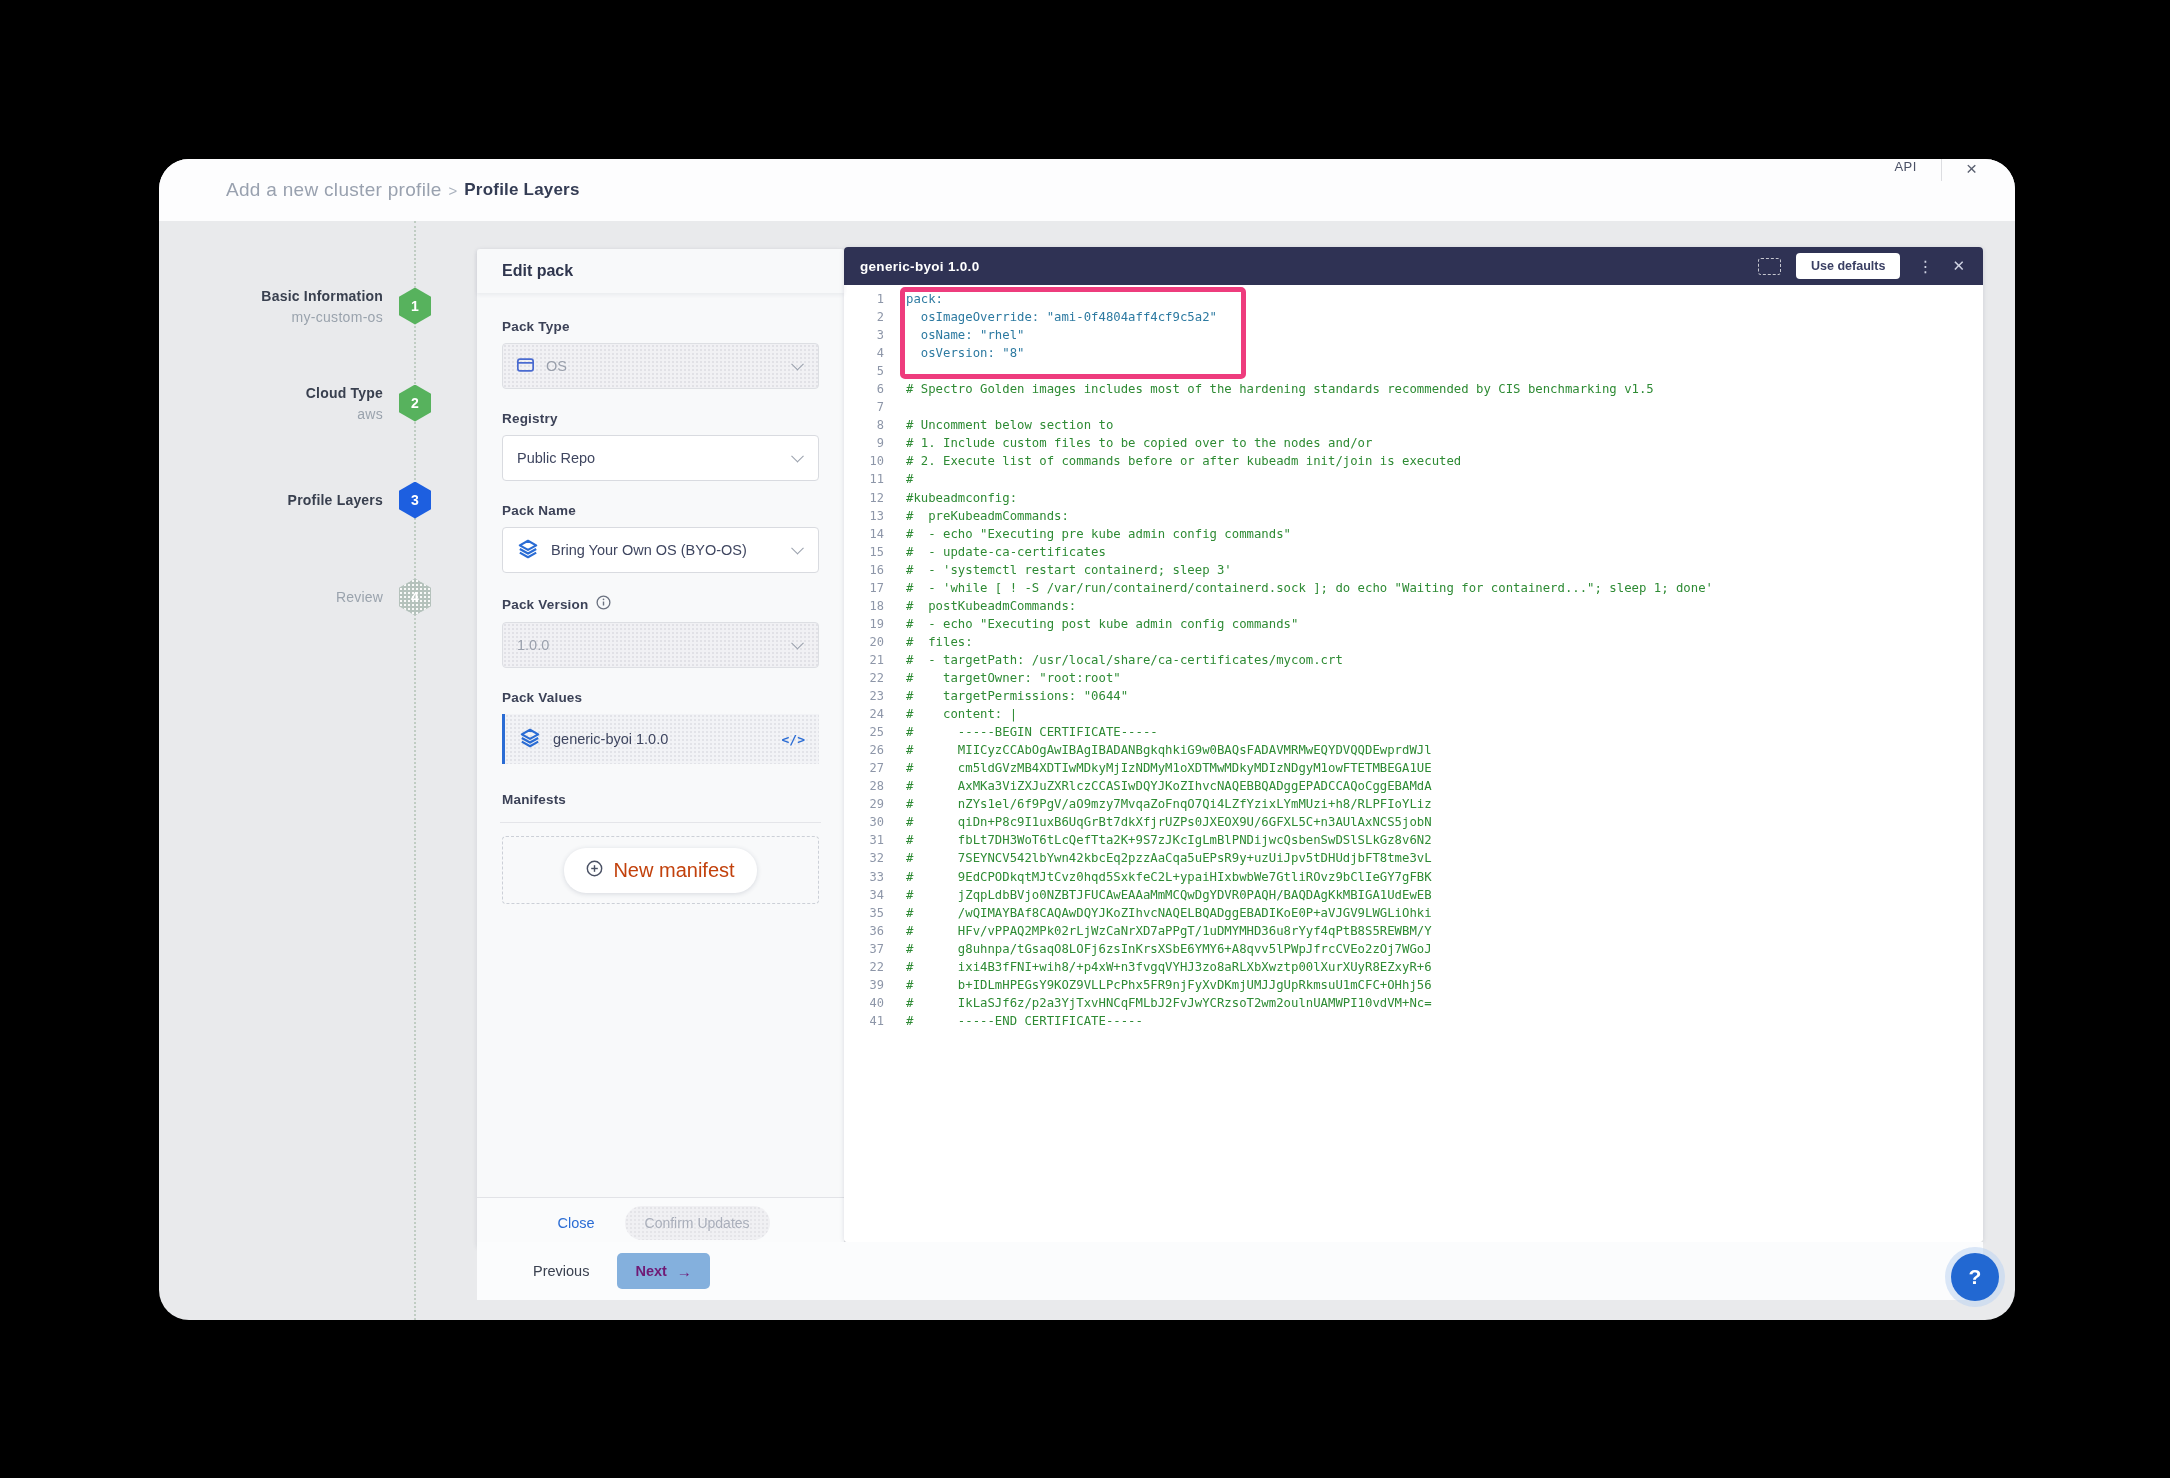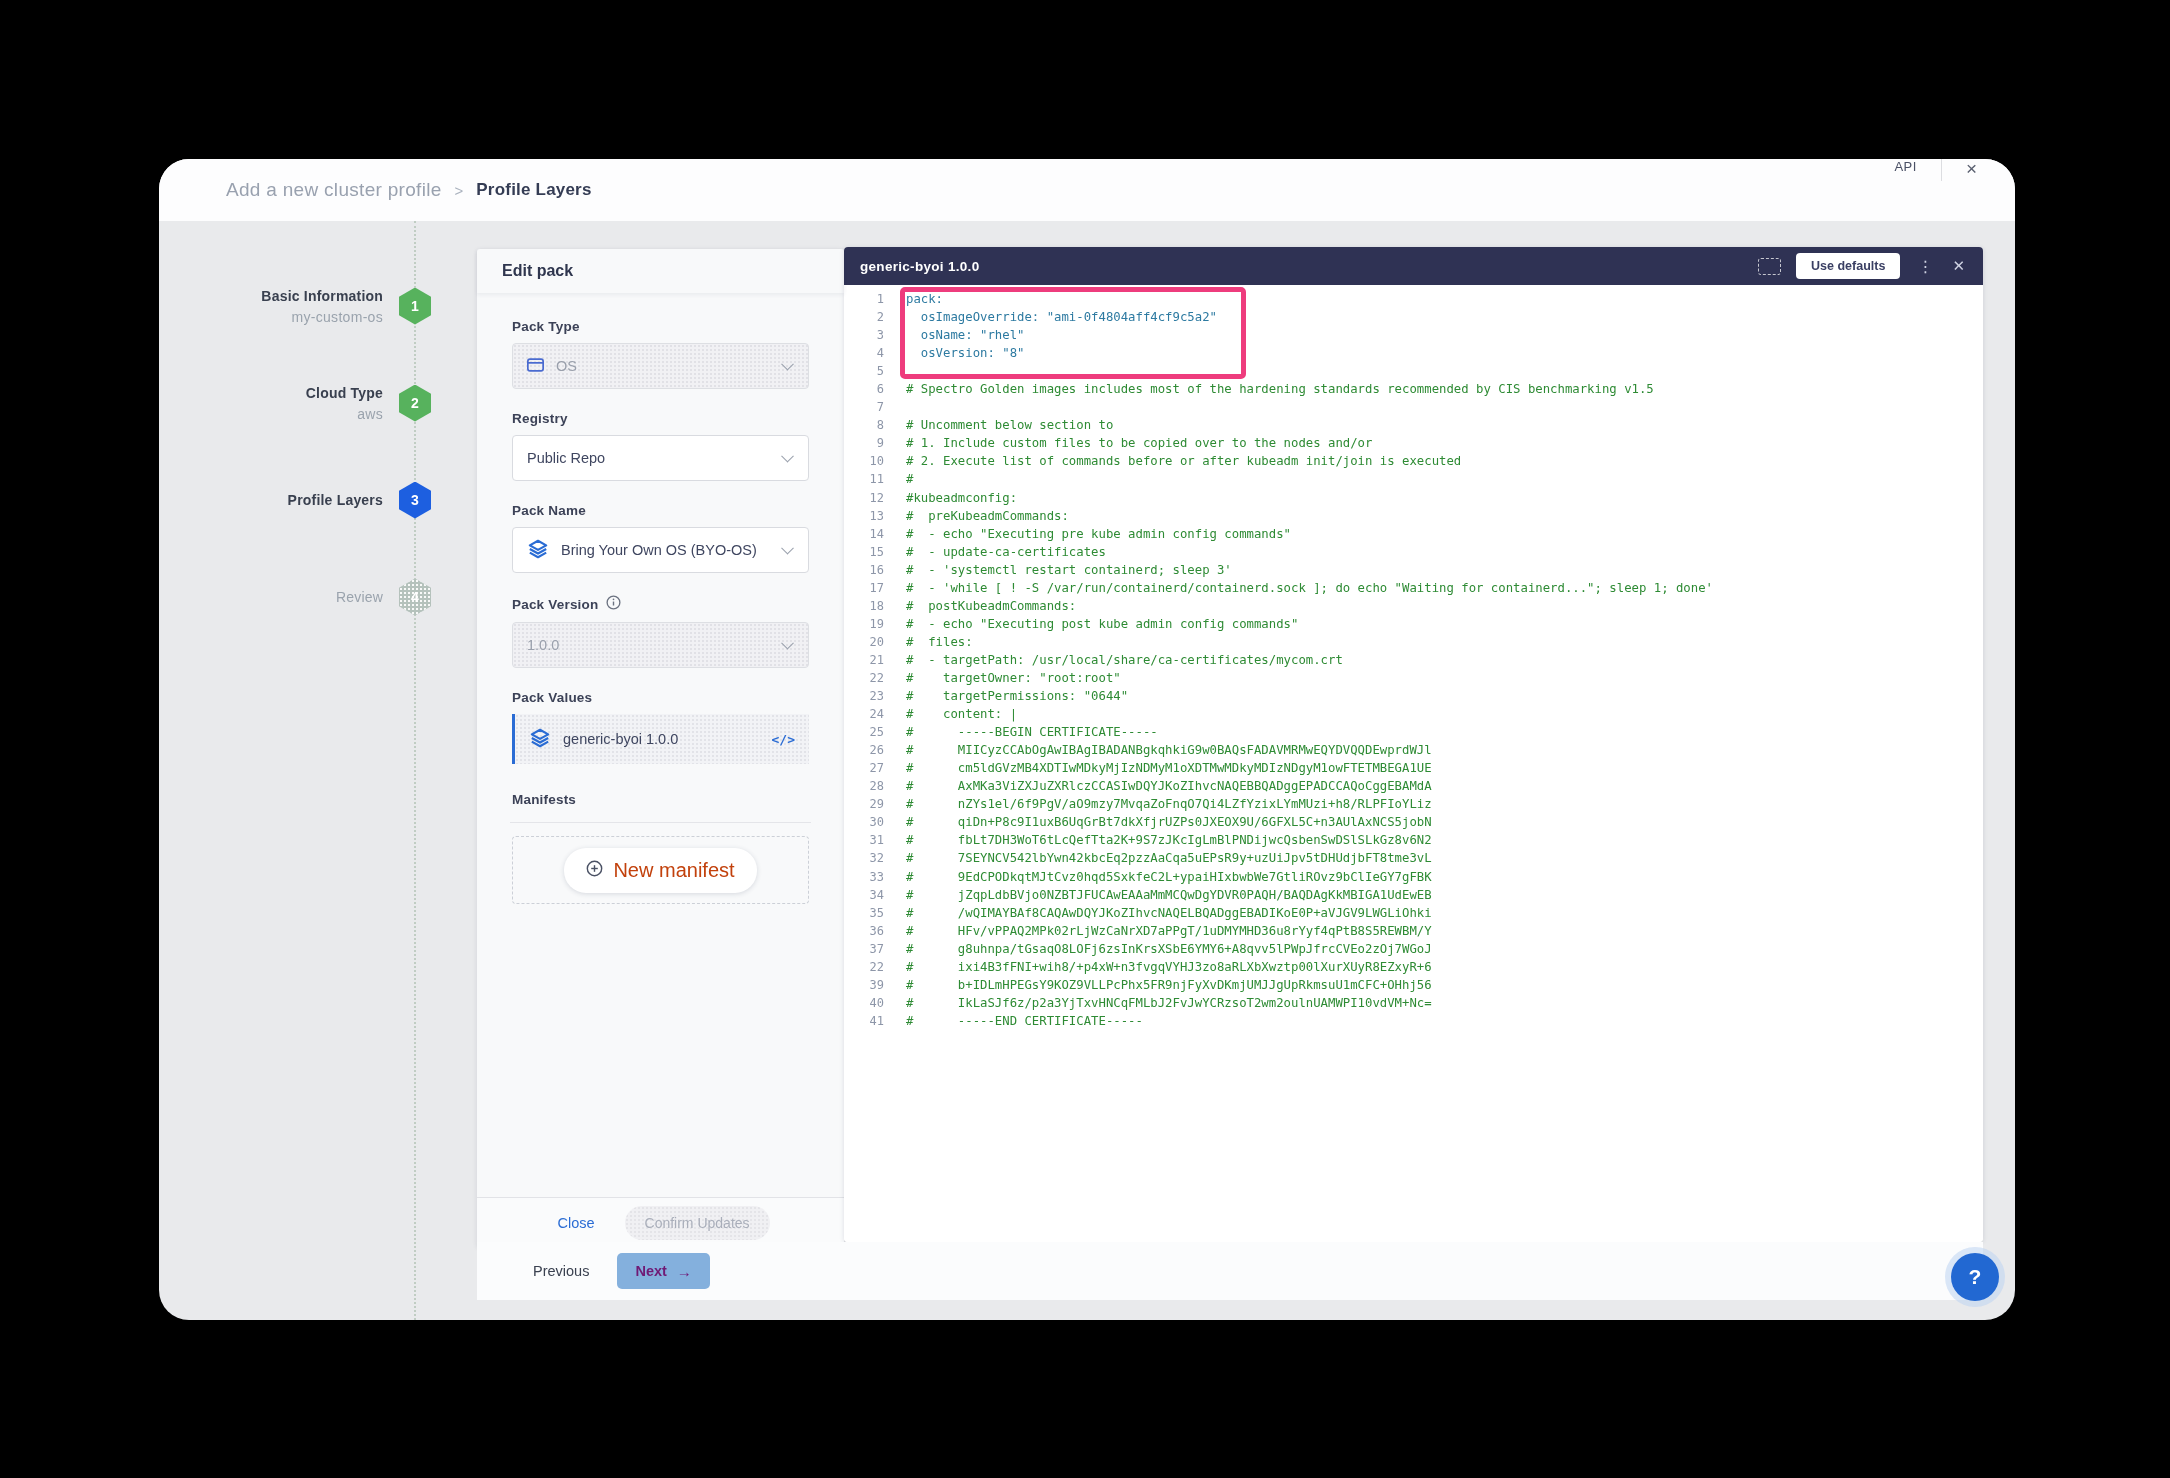--- a/index.html
+++ b/index.html
@@ -3,21 +3,21 @@
 <meta charset="utf-8">
 <style>
   html,body{margin:0;padding:0;background:#000;}
   .page{position:relative;width:2170px;height:1478px;background:#000;overflow:hidden;
         font-family:"Liberation Sans","DejaVu Sans",sans-serif;}
   .window{position:absolute;left:159px;top:159px;width:1856px;height:1161px;
           background:#e9eaec;border-radius:30px;overflow:hidden;}
 
   
   .win-header{position:absolute;top:0;left:0;right:0;height:62px;background:#fdfdfe;}
-  .breadcrumb{position:absolute;left:67px;top:0;height:62px;display:flex;align-items:center;gap:13px;}
+  .breadcrumb{position:absolute;left:67px;top:0;height:62px;display:flex;align-items:center;gap:7px;}
   .bc-parent{font-size:19px;color:#99a1af;letter-spacing:.3px;}
   .bc-sep{font-size:15px;color:#a9b1bd;}
   .bc-current{font-size:17px;color:#343c54;font-weight:700;letter-spacing:.2px;}
   .header-right{position:absolute;right:38px;top:0;height:62px;display:flex;align-items:flex-start;gap:24px;}
   .api-link{font-size:13px;color:#4a5065;letter-spacing:.5px;cursor:pointer;}
   .hdr-divider{width:1px;height:22px;background:#dcdde1;}
   .win-close{font-size:19px;color:#5a6070;cursor:pointer;line-height:1;}
 
   
   .dotline{position:absolute;left:255px;top:62px;bottom:0;border-left:2px dotted #c0cdc3;}
@@ -34,21 +34,21 @@
   .step.done .step-badge{background:#57b25d;}
   .step.active .step-badge{background:#1d5fe0;}
   .step.pending .step-badge{background-color:#b5c2bc;
     background-image:radial-gradient(rgba(255,255,255,.9) 1px,transparent 1.3px);background-size:4px 4px;}
 
   
   .panel{position:absolute;left:318px;top:90px;width:367px;height:998px;background:#f8f9fa;
          border-radius:3px;box-shadow:0 1px 5px rgba(40,50,80,.12);}
   .panel-header{height:44px;display:flex;align-items:center;padding-left:25px;font-size:16px;
     font-weight:700;color:#2f364e;box-shadow:0 2px 4px rgba(40,50,80,.07);position:relative;z-index:1;}
-  .panel-body{padding:26px 35px 0;}
+  .panel-body{padding:26px 25px 0;}
   .f-label{font-size:13.5px;font-weight:700;color:#3c4257;margin-bottom:9px;display:flex;align-items:center;gap:8px;letter-spacing:.2px;}
   .field{height:44px;border:1px solid #d9dbe0;border-radius:4px;background:#fff;display:flex;
          align-items:center;padding:0 14px;font-size:14.5px;color:#3f4660;position:relative;margin-bottom:22px;gap:12px;}
   .field.disabled{background-color:#f1f1f4;color:#9aa0ac;border-color:#dddfe3;
     background-image:radial-gradient(#e1e1e6 1px,transparent 1.2px);background-size:4px 4px;}
   .chev{position:absolute;right:16px;top:50%;width:8px;height:8px;border-right:1.6px solid #9aa1ad;
         border-bottom:1.6px solid #9aa1ad;transform:translateY(-70%) rotate(45deg);}
   .pack-row{height:50px;border-left:3px solid #2a6cd4;background-color:#f2f3f6;display:flex;align-items:center;
     padding:0 14px;gap:12px;font-size:14.5px;color:#3f4660;margin-bottom:28px;
     background-image:radial-gradient(#e2e3e8 1px,transparent 1.2px);background-size:4px 4px;}

